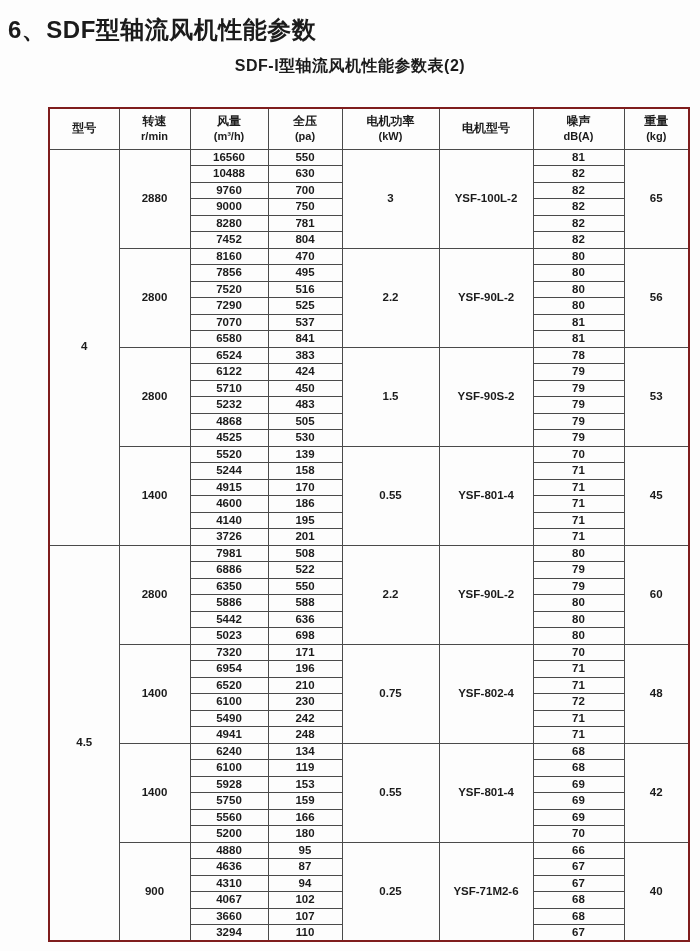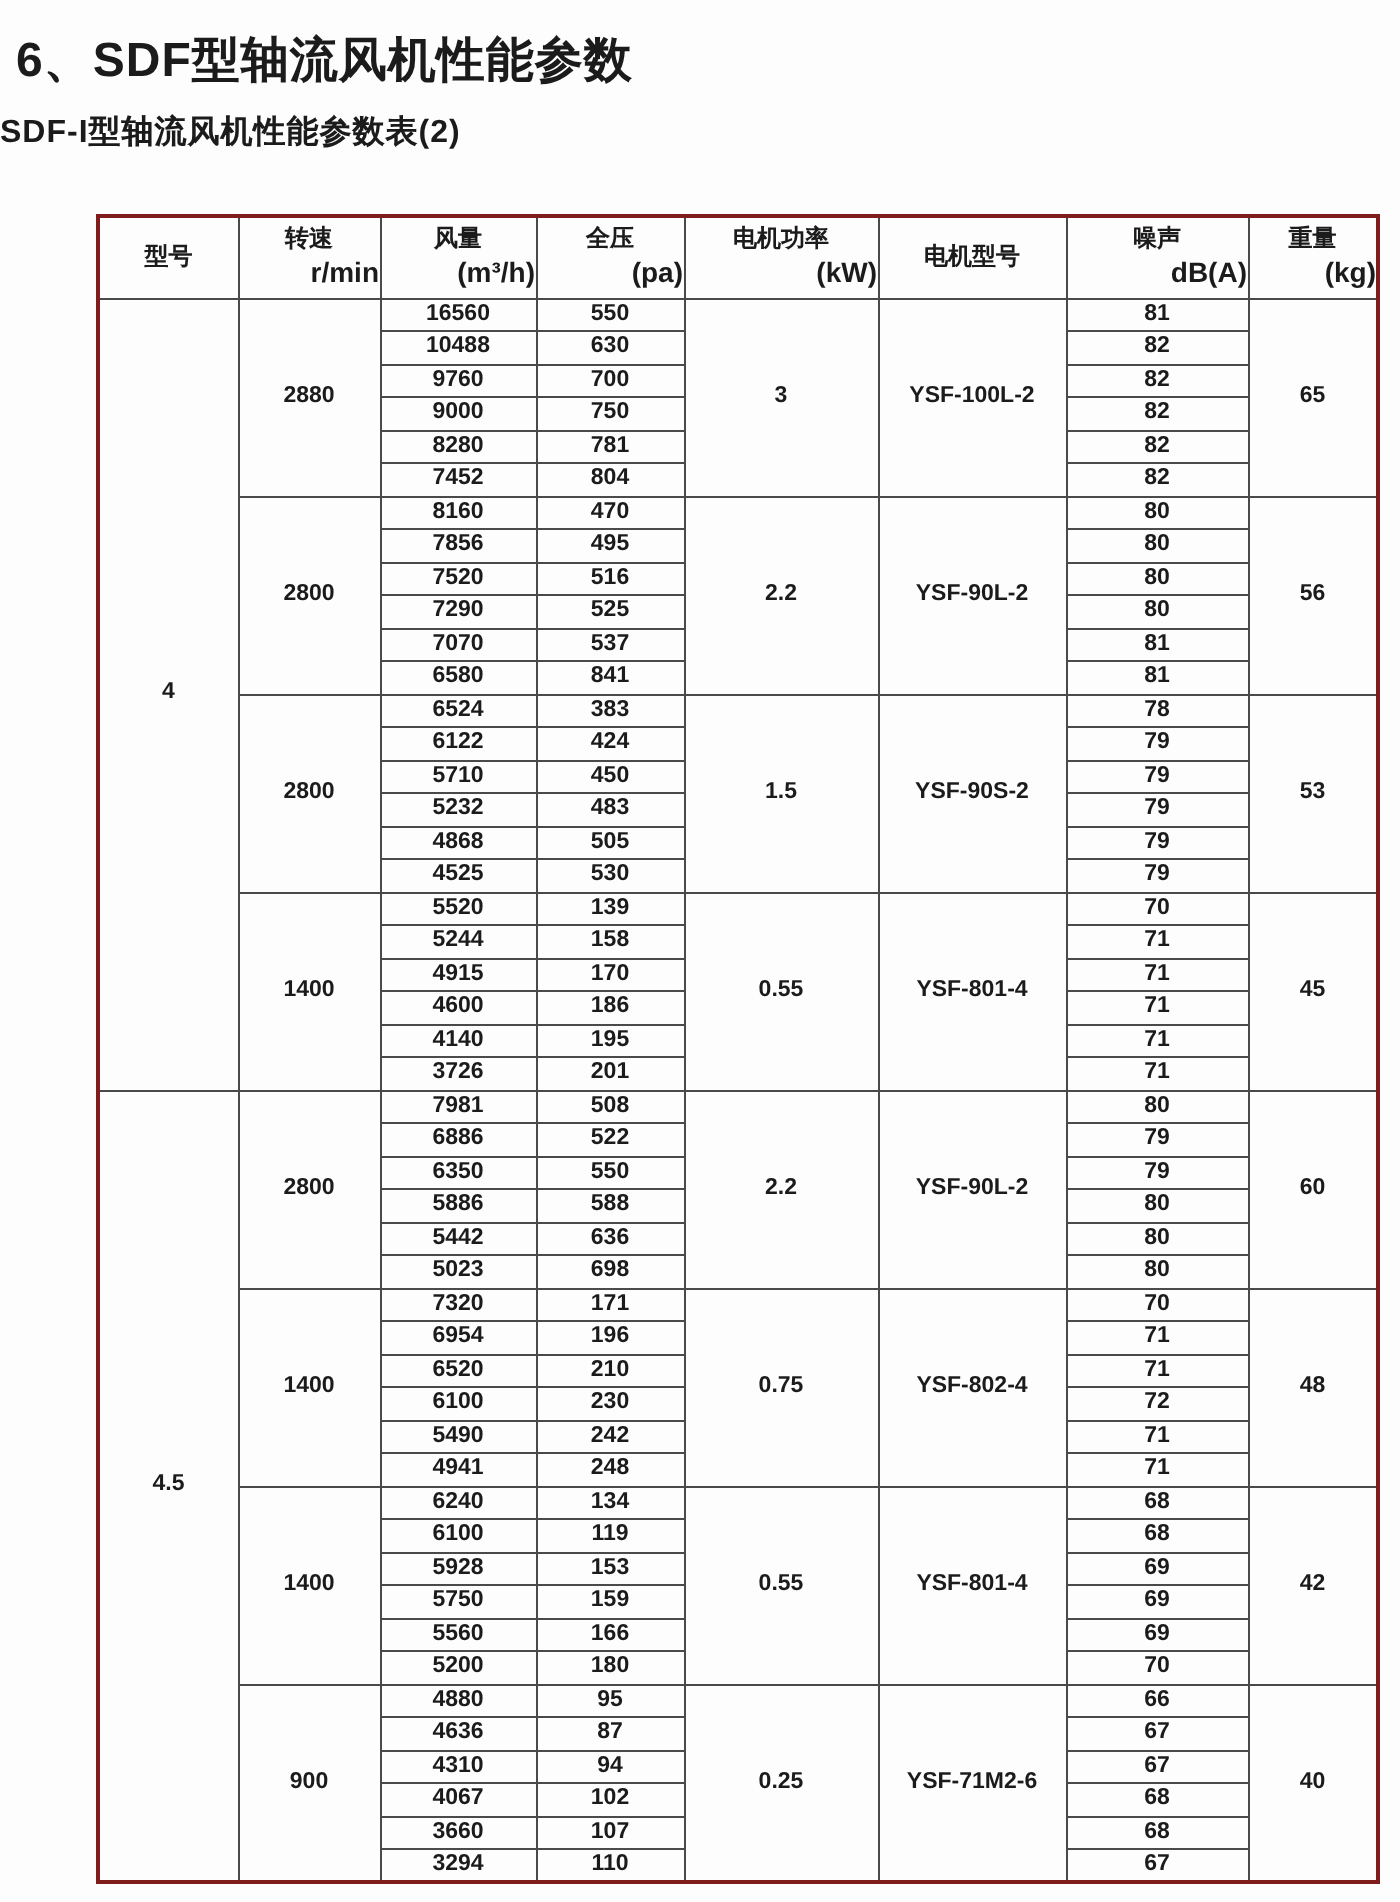--- a/index.html
+++ b/index.html
@@ -21,20 +21,21 @@
     left: 8px;
     font-size: 24px;
     font-weight: bold;
     letter-spacing: 0.5px;
   }
   .subtitle {
     position: absolute;
     top: 56px;
     left: 0;
     width: 700px;
+    text-align: center;
     font-size: 16px;
     font-weight: bold;
     letter-spacing: 0.5px;
   }
   table.perf {
     position: absolute;
     left: 48px;
     top: 107px;
     width: 640px;
     height: 833px;
@@ -54,22 +55,21 @@
     white-space: nowrap;
   }
   table.perf thead tr {
     height: 41px;
   }
   table.perf th {
     font-size: 12px;
     line-height: 1.3;
   }
   table.perf th .u {
-    font-size: 14px;
-    text-align: right;
+    font-size: 11px;
   }
   table.perf tbody tr {
     height: 16.5px;
   }
   table.perf td {
     font-size: 11.5px;
     line-height: 1;
   }
 </style>
 </head>

